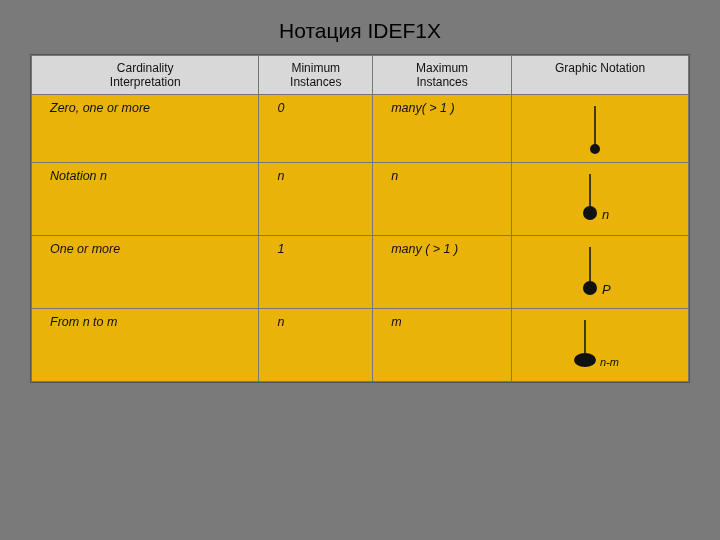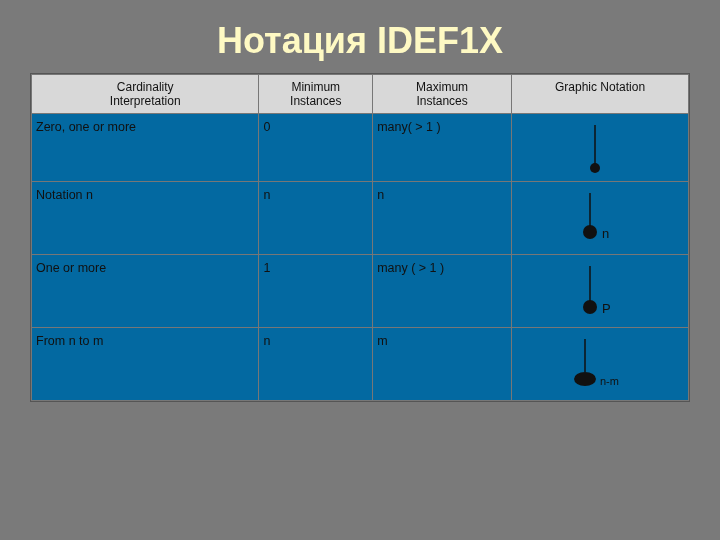--- a/index.html
+++ b/index.html
@@ -16,23 +16,23 @@
       overflow: hidden;
     }
 
     .title-area {
       width: 100%;
       text-align: center;
       padding: 18px 10px 10px 10px;
     }
 
     .title-line1, .title-line2 {
-      color: #fef9c3;
-      font-size: 36px;
-      font-weight: bold;
+      color: #000000;
+      font-size: 21px;
+      font-weight: normal;
       font-family: Arial, sans-serif;
       line-height: 1.25;
     }
 
     .table-container {
       background: #d8d8d8;
       border: 1.5px solid #555;
       width: 660px;
       margin: 0 auto;
     }
@@ -48,24 +48,25 @@
       border: 1px solid #777;
       padding: 5px 7px;
       font-weight: normal;
       font-size: 12px;
       vertical-align: top;
       background: #d8d8d8;
     }
 
     tbody tr td {
       border: 1px solid #777;
-      padding: 6px 4px;
+      padding: 6px 18px;
       vertical-align: top;
-      background: #0369a1;
+      background: #eab308;
       min-height: 55px;
+      font-style: italic;
     }
 
     .notation-cell {
       width: 140px;
       position: relative;
       min-height: 55px;
     }
 
     .notation-svg {
       display: block;

